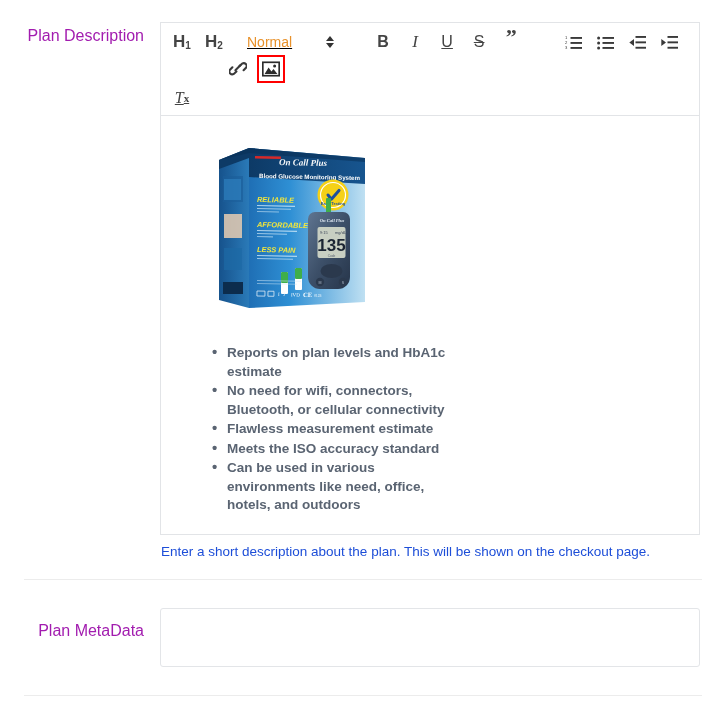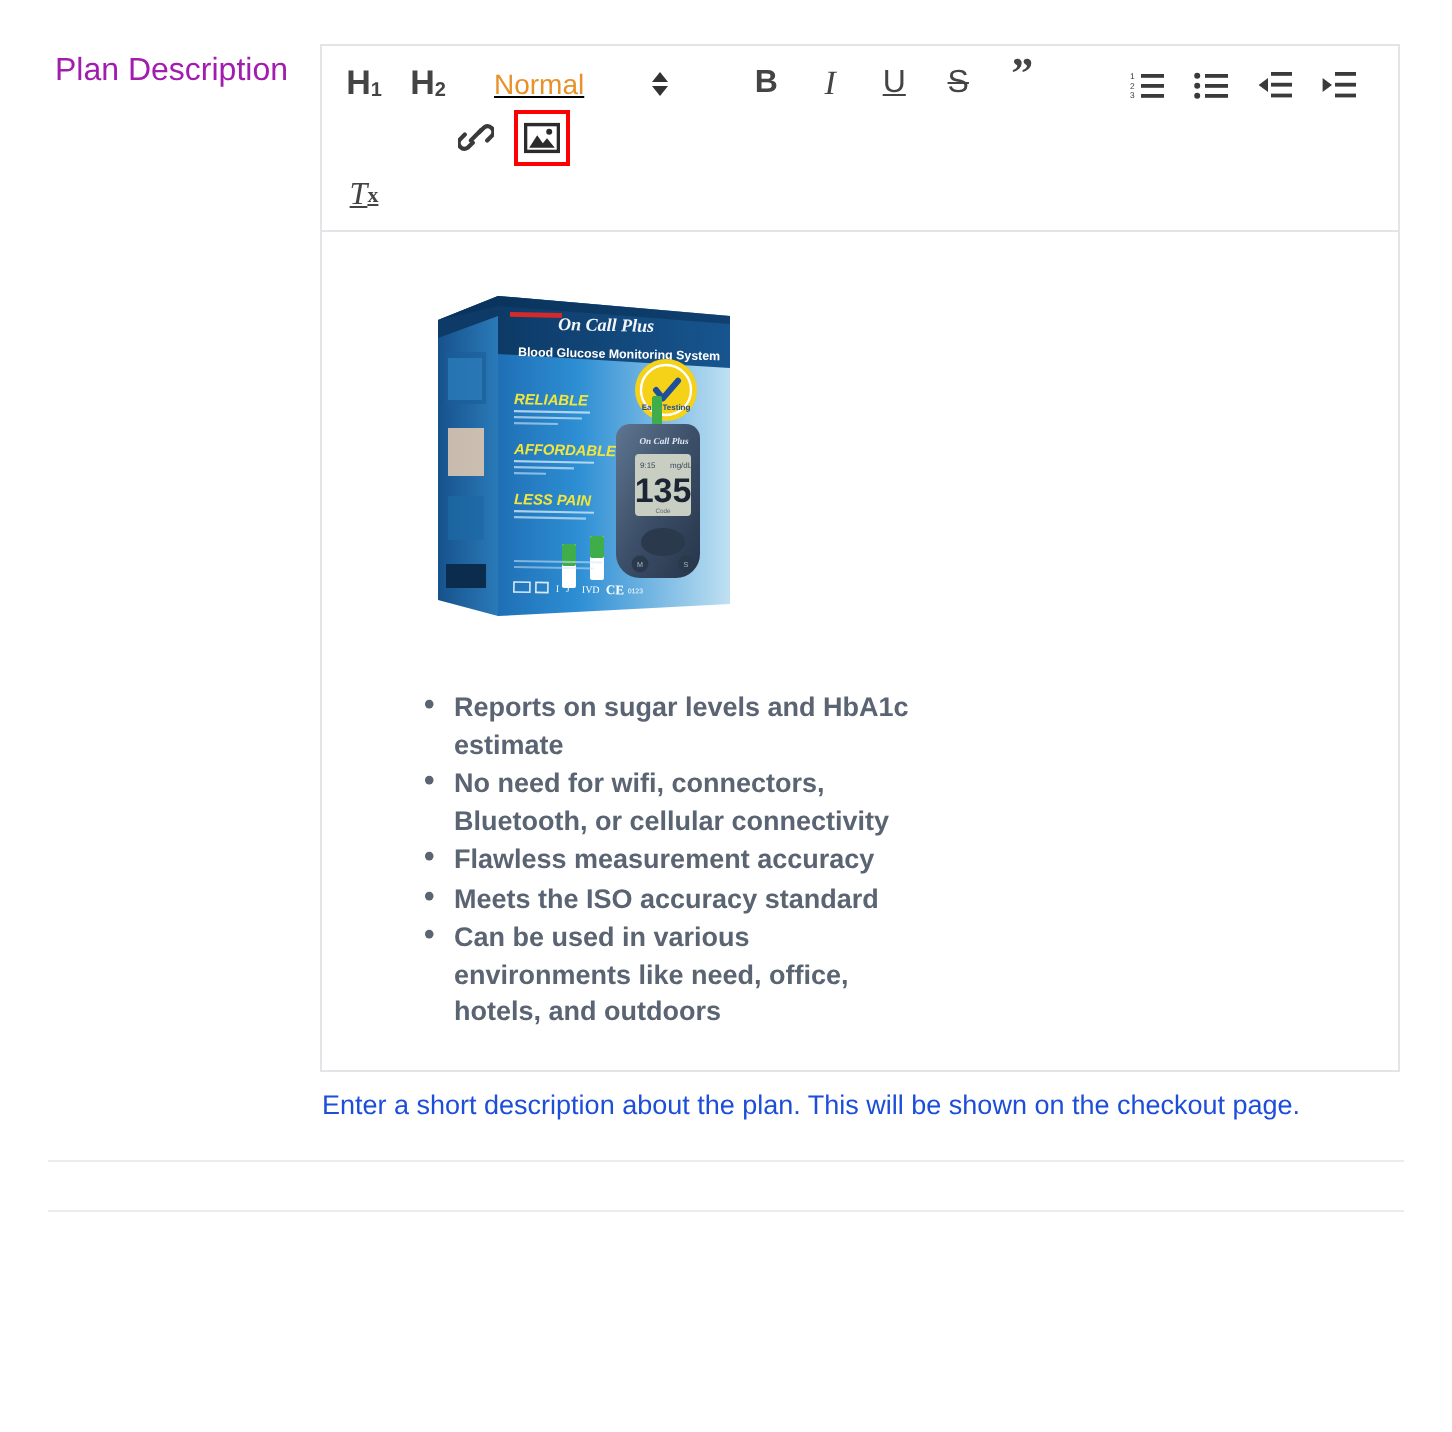--- a/index.html
+++ b/index.html
@@ -401,38 +401,44 @@
                 <text x="34" y="4.8" font-size="5" fill="#ffffff" font-family="Liberation Serif, serif">IVD</text>
                 <text x="46" y="5.2" font-size="6.6" font-weight="bold" fill="#ffffff" font-family="Liberation Serif, serif">CE</text>
                 <text x="57" y="4.6" font-size="3.4" fill="#ffffff" font-family="Liberation Sans, sans-serif">0123</text>
               </g>
 
               <polygon points="6,28 36,16 152,26 152,30 36,21" fill="#0a2f55" opacity="0.55"></polygon>
             </svg>
           </div>
 
           <ul class="desc-list">
-            <li>Reports on sugar levels and HbA1c estimate</li>
+            <li>Reports on plan levels and HbA1c estimate</li>
             <li>No need for wifi, connectors, Bluetooth, or cellular connectivity</li>
-            <li>Flawless measurement accuracy</li>
+            <li>Flawless measurement estimate</li>
             <li>Meets the ISO accuracy standard</li>
             <li>Can be used in various environments like need, office, hotels, and outdoors</li>
           </ul>
 
         </div>
       </div>
 
       <div class="help-text">Enter a short description about the plan. This will be shown on the checkout page.</div>
     </div>
   </div>
 
   <div class="div-wrap" style="padding-top:18px;">
     <hr class="divider">
   </div>
 
+  <div class="form-row" id="row-metadata">
+    <div class="field-label">Plan MetaData</div>
+    <div class="meta-input-wrap">
+      <textarea class="meta-input" placeholder="" style=""></textarea>
+    </div>
+  </div>
 
   <div class="div-wrap" style="padding-top:24px;">
     <hr class="divider">
   </div>
 
   <div class="actions">
     
     
   </div>
 

